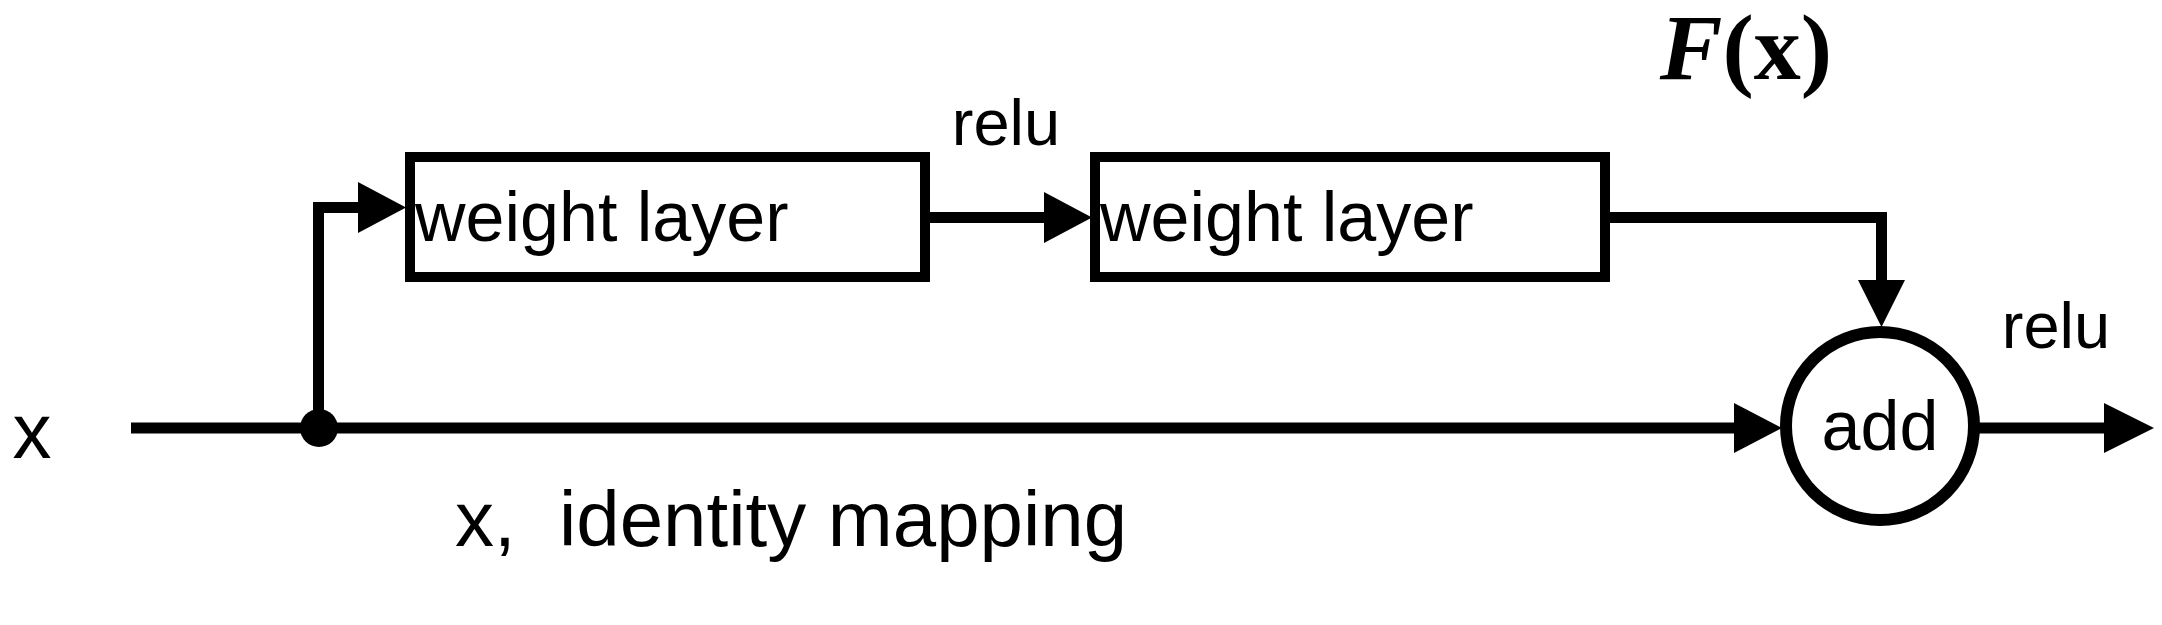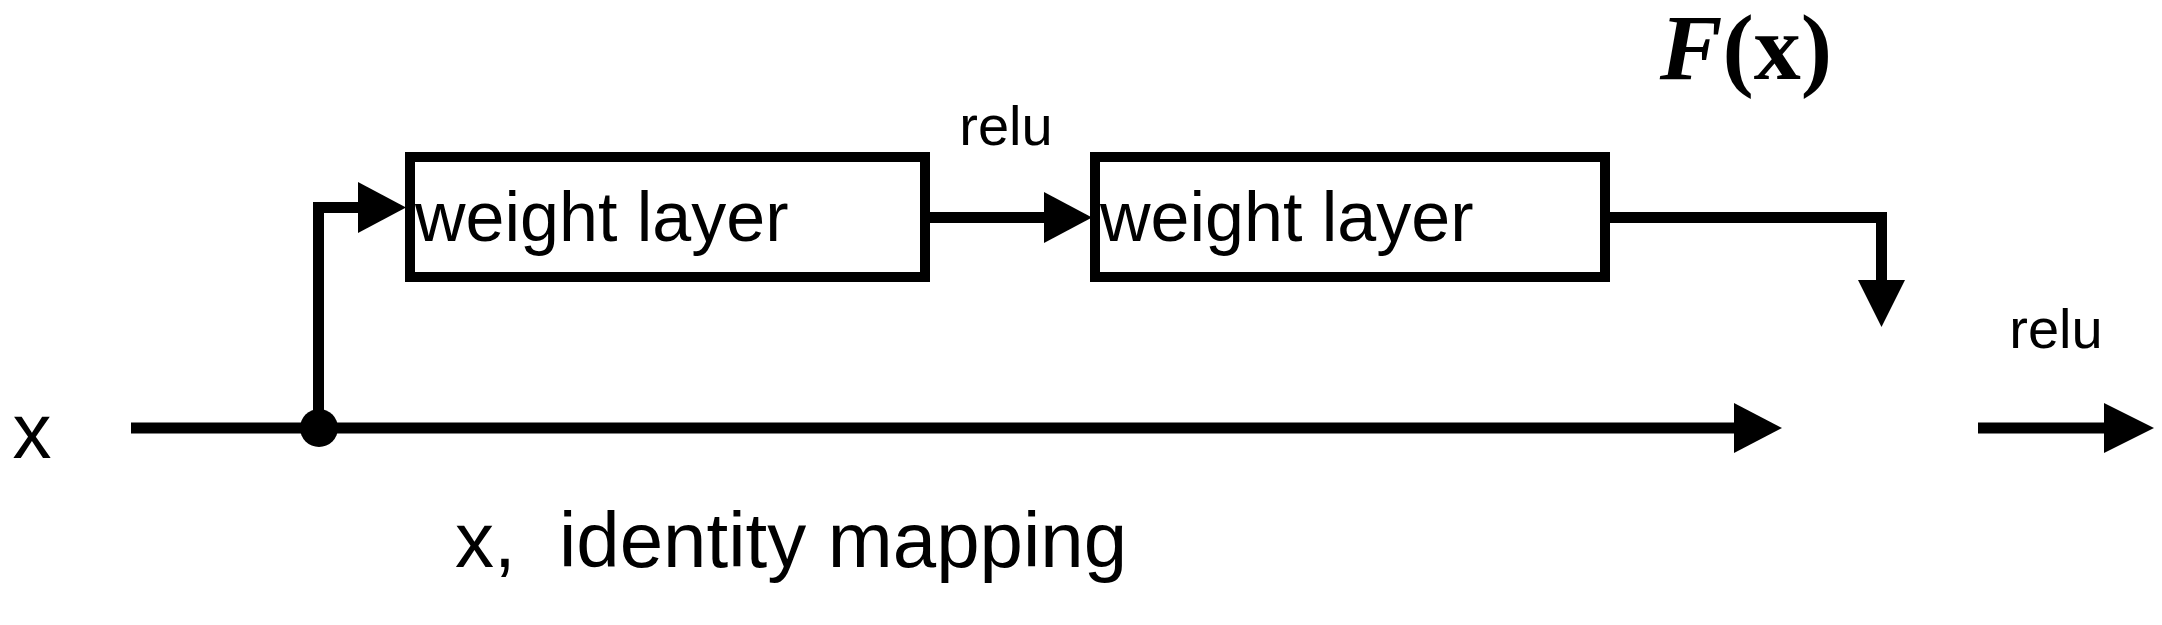--- a/index.html
+++ b/index.html
@@ -22,21 +22,21 @@
   .wires polygon, .wires circle { fill: currentColor; stroke: none; }
 
   .label {
     position: absolute;
     font-family: "Liberation Sans", sans-serif;
     line-height: 1;
     color: var(--ink);
     text-align: center;
     white-space: nowrap;
   }
-  .sans-80 { font-size: 56px; margin-top: 8px; }
+  .sans-80 { font-size: 65px; }
   .sans-78 { font-size: 78px; }
   .serif-label {
     position: absolute;
     font-family: "Liberation Serif", serif;
     font-size: 94px;
     line-height: 94px;
     color: var(--ink);
     text-align: center;
     white-space: nowrap;
   }
@@ -111,19 +111,22 @@
   <div class="label sans-80" style="left:936px; top:90px; width:140px;">relu</div>
 
   <div class="node-box" style="left:1090px; width:520px;">
     <span>weight layer</span>
   </div>
 
   <div class="serif-label" style="left:1640px; top:0px; width:212px;font-weight:bold;">
     <span class="f">F</span><span>(x)</span>
   </div>
 
+  <div class="add-circle">
+    <span>add</span>
+  </div>
 
   <div class="label sans-80" style="left:1986px; top:293px; width:140px;">relu</div>
 
 
-  <div class="label sans-78 pre" style="left:455px; top:501px;">x,  identity mapping</div>
+  <div class="label sans-78 pre" style="left:455px; top:480px;">x,  identity mapping</div>
 
 </div>
 
 </body></html>

